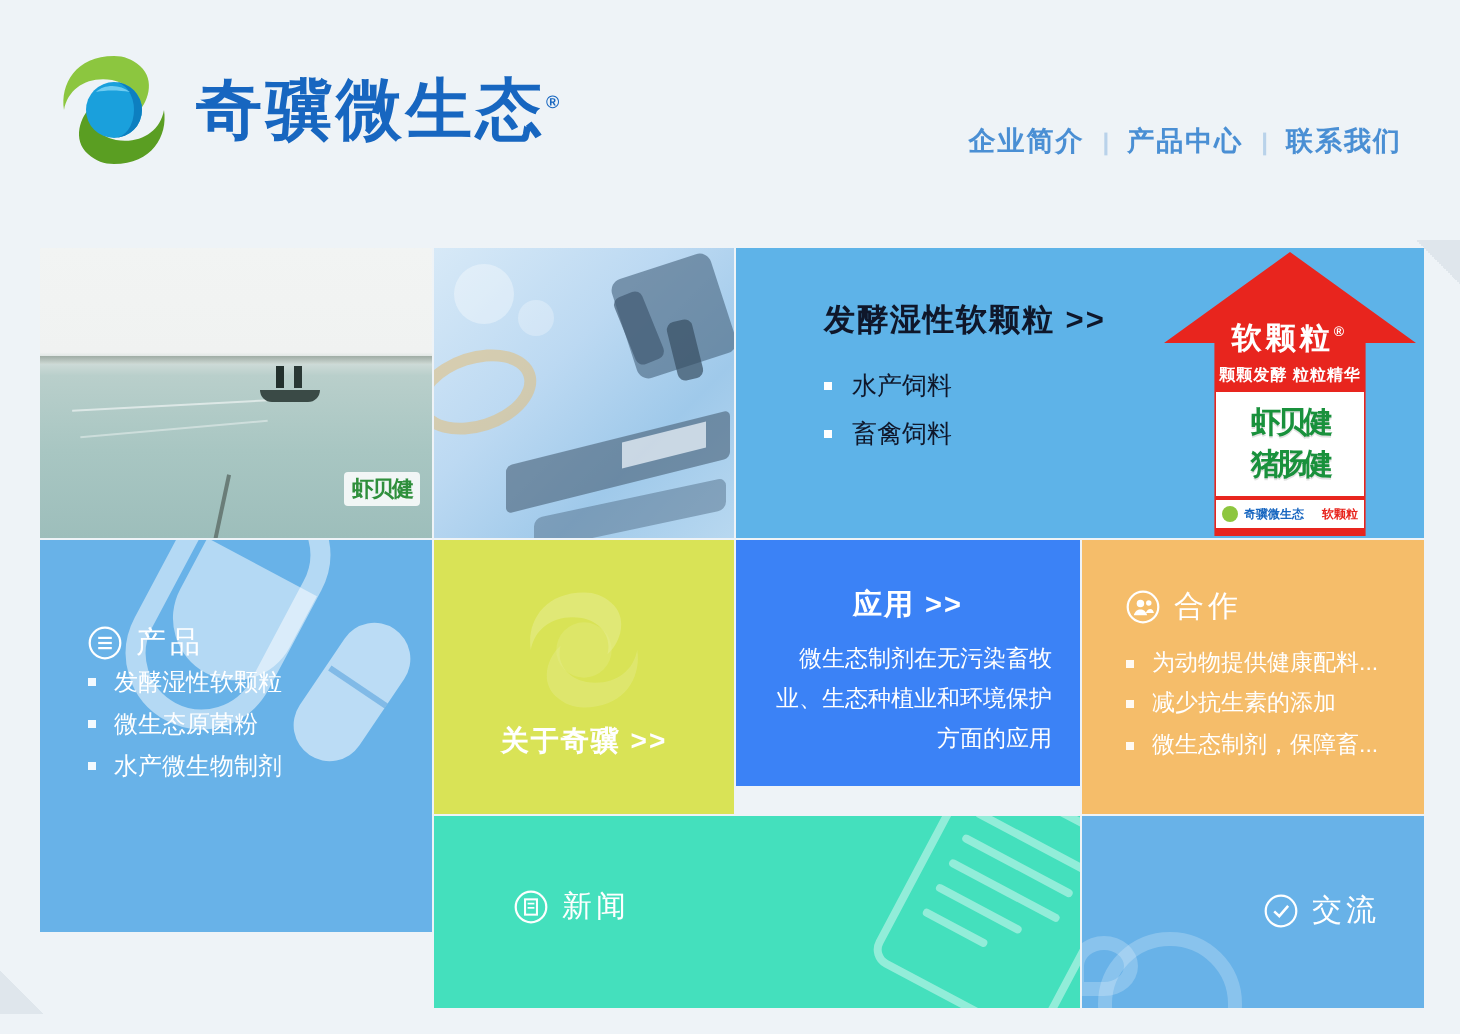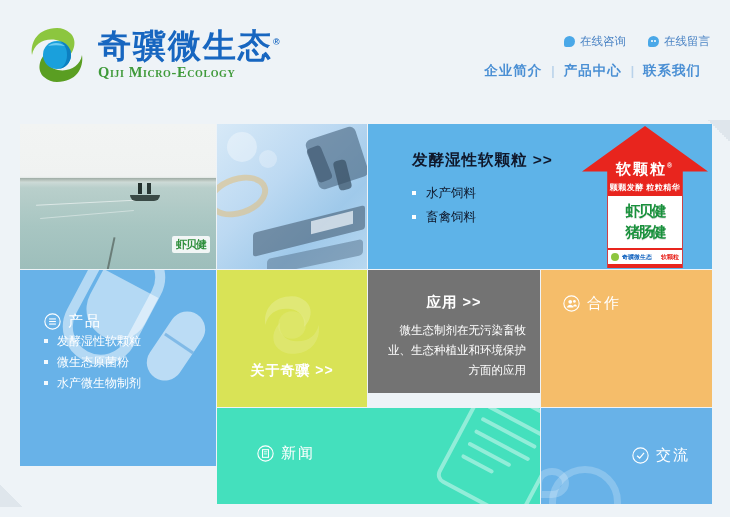--- a/index.html
+++ b/index.html
@@ -46,21 +46,21 @@
   .cell { position: absolute; overflow: hidden; }
 
   
   .cell-photo   { left: 0;   top: 0;  width: 196px; height: 145px; background: #fff; }
   .cell-micro   { left: 197px; top: 0; width: 150px; height: 145px; background: #cfe3f5; }
   .cell-ferment { left: 348px; top: 0; width: 344px; height: 145px; background: #5eb3e8; }
 
   
   .cell-product { left: 0;   top: 146px; width: 196px; height: 196px; background: #68b2e8; }
   .cell-about   { left: 197px; top: 146px; width: 150px; height: 137px; background: #d9e356; }
-  .cell-apply   { left: 348px; top: 146px; width: 172px; height: 123px; background: #737373; }
+  .cell-apply   { left: 348px; top: 146px; width: 172px; height: 123px; background: #3b82f6; }
   .cell-coop    { left: 521px; top: 146px; width: 171px; height: 137px; background: #f5bd6a; }
   .cell-news    { left: 197px; top: 284px; width: 323px; height: 96px; background: #44e0bd; }
   .cell-comm    { left: 521px; top: 284px; width: 171px; height: 96px; background: #68b2e8; }
 
   
   .pond { position: absolute; inset: 0; background:
       linear-gradient(to bottom, #f2f4f3 0%, #f0f2f1 36%, #d7e0dd 38%, #b9cfcb 44%, #a8c6c2 70%, #9dbebb 100%); }
   .pond-horizon { position: absolute; left: 0; right: 0; top: 37%; height: 4px;
       background: linear-gradient(to bottom, #8f9e95, #cdd8d3); opacity: .8; }
   .pond-boat { position: absolute; left: 56%; top: 49%; width: 30px; height: 6px; background: #3a4a46; border-radius: 0 0 8px 8px; }
@@ -173,34 +173,23 @@
         <svg width="62" height="62" viewBox="0 0 62 62">
           <path d="M31 4 C12 4 4 18 6 31 C8 20 18 14 30 16 C40 18 44 26 42 33 C48 28 52 16 44 9 C40 5.5 36 4 31 4 Z" fill="#8cc63f"></path>
           <path d="M31 58 C50 58 58 44 56 31 C54 42 44 48 32 46 C22 44 18 36 20 29 C14 34 10 46 18 53 C22 56.5 26 58 31 58 Z" fill="#5a9e22"></path>
           <circle cx="31" cy="31" r="14" fill="#1aa0dc"></circle>
           <path d="M31 17 a14 14 0 0 1 0 28 a10 14 0 0 0 0 -28 Z" fill="#0d7fc0"></path>
           <path d="M22 22 C26 18 34 18 39 22 C33 21 27 21 22 22 Z" fill="#7fd4f5" opacity=".85"></path>
         </svg>
       </div>
       <div class="logo-text">
         <div class="logo-cn"><span>奇骥微生态</span><span class="logo-reg">®</span></div>
-        <div class="logo-en">Qiji Micro-Ecology</div>
-      </div>
-    </div>
-
-    <div class="top-links">
-      <div class="top-link">
-        <span class="chat-dot"></span>
-        <span>在线咨询</span>
-      </div>
-      <div class="top-link">
-        <span class="chat-dot two"></span>
-        <span>在线留言</span>
-      </div>
-    </div>
+      </div>
+    </div>
+
 
     <div class="nav">
       <div class="nav-item">企业简介</div>
       <div class="nav-sep">|</div>
       <div class="nav-item">产品中心</div>
       <div class="nav-sep">|</div>
       <div class="nav-item">联系我们</div>
     </div>
   </div>
 
@@ -309,20 +298,25 @@
             <svg width="17" height="17" viewBox="0 0 20 20">
                 <circle cx="10" cy="10" r="9" fill="none" stroke="#fff" stroke-width="1.3"></circle>
                 <circle cx="8.5" cy="8" r="2.2" fill="#fff"></circle>
                 <path d="M4.6 14.8 c0.6-2.4 2.2-3.4 3.9-3.4 s3.3 1 3.9 3.4 Z" fill="#fff"></path>
                 <circle cx="13.4" cy="7.6" r="1.6" fill="#fff"></circle>
                 <path d="M11.6 13.6 c0.6-1.8 1.6-2.4 2.7-2.4 s1.7 0.6 2.1 2.4 Z" fill="#fff"></path>
               </svg>
           </span>
           <span class="tt">合作</span>
         </div>
+        <ul class="coop-list">
+          <li>为动物提供健康配料...</li>
+          <li>减少抗生素的添加</li>
+          <li>微生态制剂，保障畜...</li>
+        </ul>
       </div>
     </div>
 
     <div class="cell cell-news">
       <div class="news-wm">
         <span style="top:16px;width:62px"></span>
         <span style="top:30px;width:62px"></span>
         <span style="top:44px;width:62px"></span>
         <span style="top:58px;width:48px"></span>
         <span style="top:72px;width:36px"></span>

